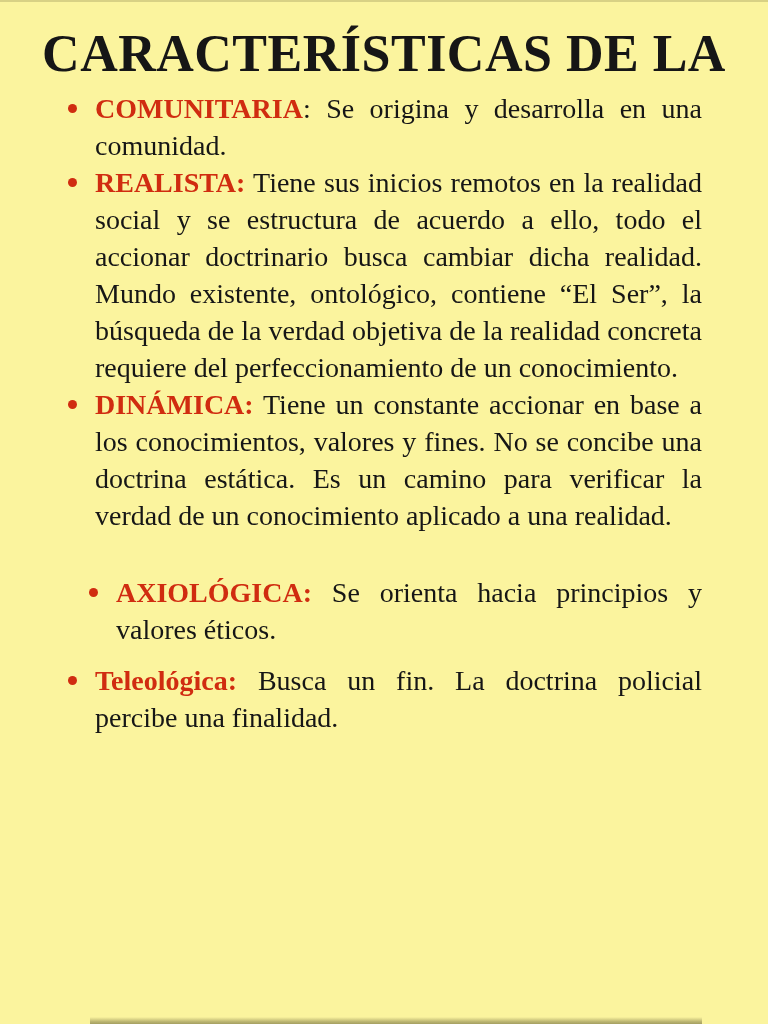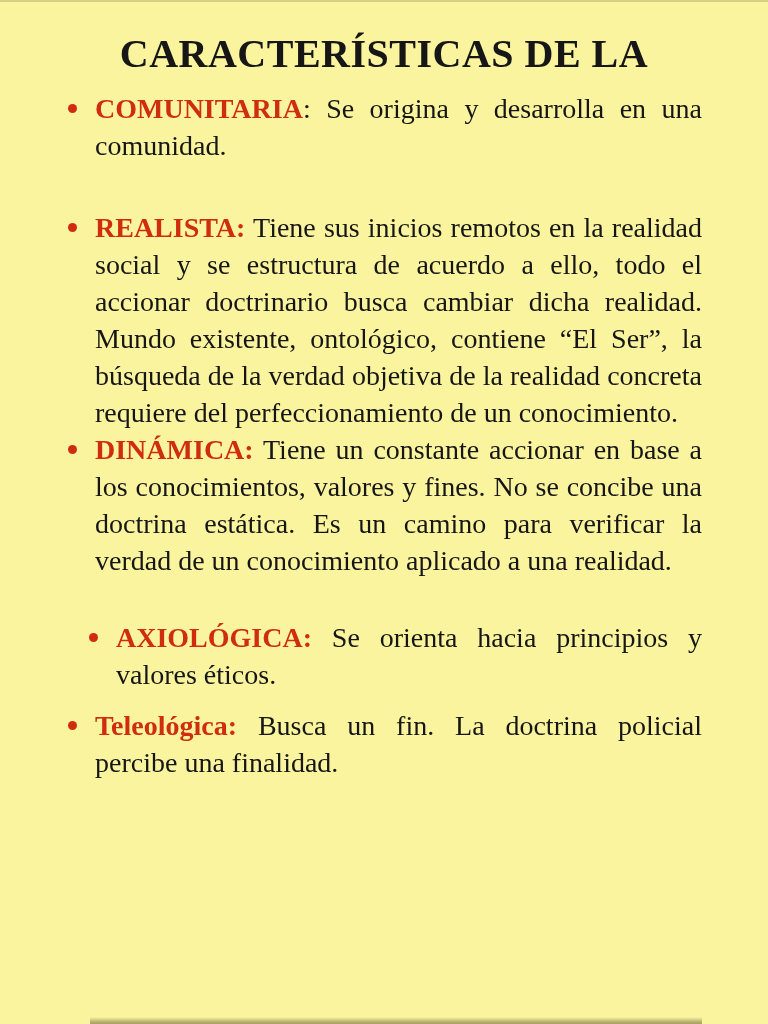--- a/index.html
+++ b/index.html
@@ -22,21 +22,21 @@
     width:768px;height:1024px;
   }
   .top-edge{
     position:absolute;top:0;left:0;right:0;height:2px;
     background:rgba(110,105,60,.25);
   }
   .title{
     margin:0;
     padding-top:26px;
     text-align:center;
-    font-size:40px;
+    font-size:52px;
     line-height:56px;
     font-weight:bold;
     color:var(--ink);
     letter-spacing:.5px;
   }
   .title span{display:block;}
   .bullets{
     list-style:none;
     margin:8px 0 0 0;
     padding:0 66px 0 95px;
@@ -52,21 +52,21 @@
     position:absolute;
     left:-27px;top:14px;
     width:9px;height:9px;
     border-radius:50%;
     background:var(--red);
   }
   .kw{
     font-weight:bold;
     color:var(--red);
   }
-  .b1{margin-bottom:45px;}
+  .b1{}
   .b2{}
   .b3{margin-bottom:40px;}
   .b4{margin-bottom:14px;margin-left:21px;}
   .b5{margin-bottom:8px;}
   .bottom-shadow{
     position:absolute;
     left:90px;bottom:0;
     width:612px;height:7px;
     background:linear-gradient(to bottom, rgba(40,35,10,0) 0%, rgba(40,35,10,.40) 65%, rgba(40,35,10,.55) 100%);
     opacity:.75;

